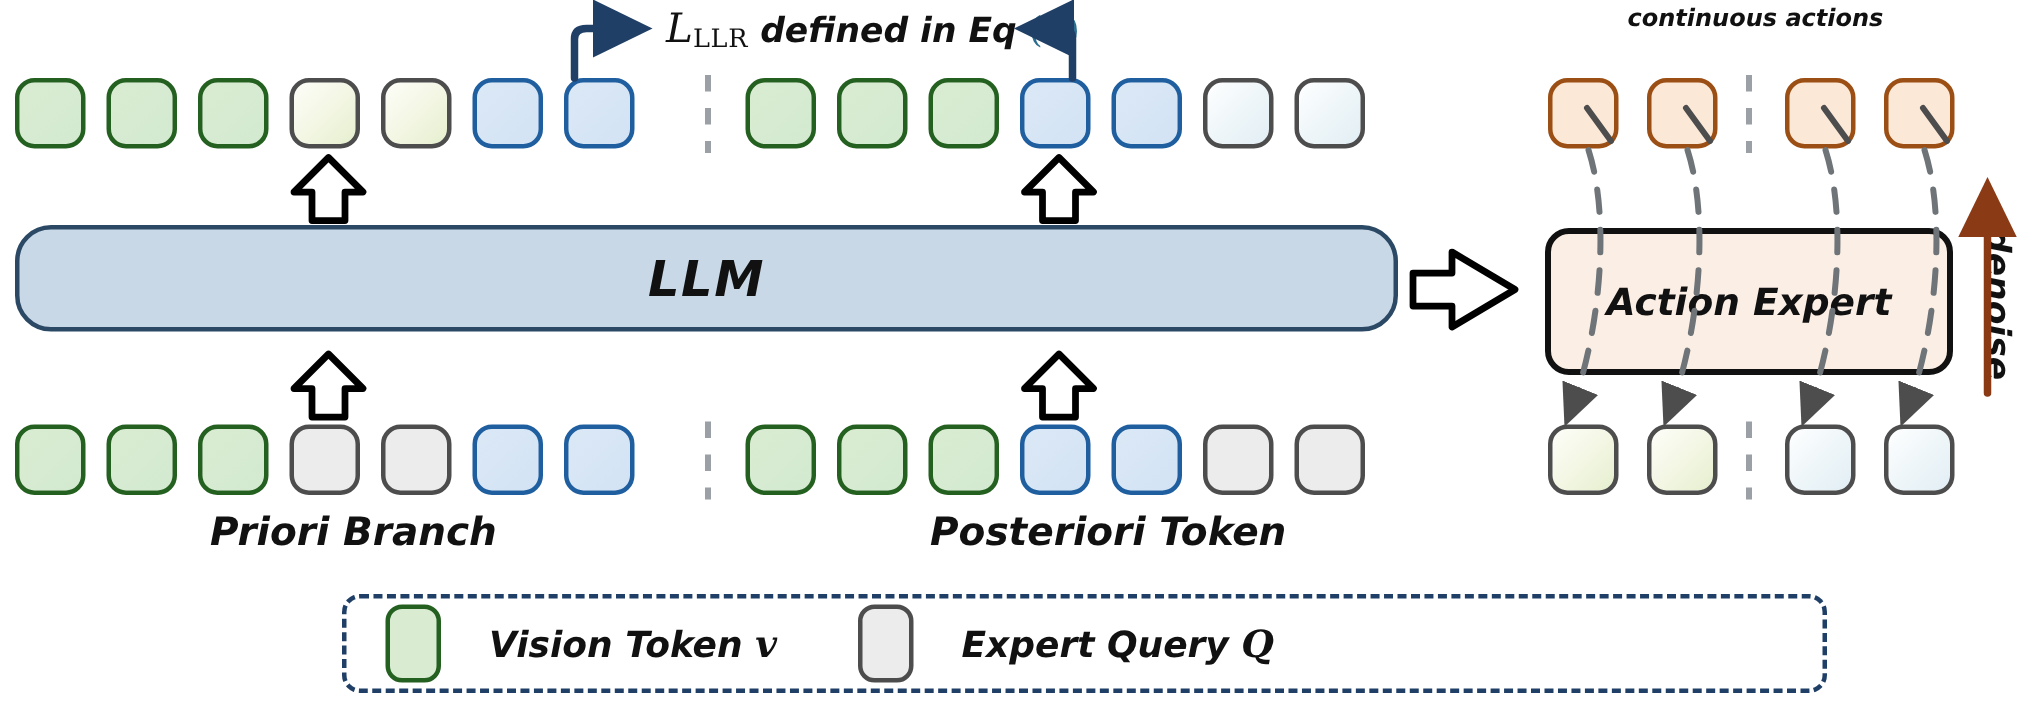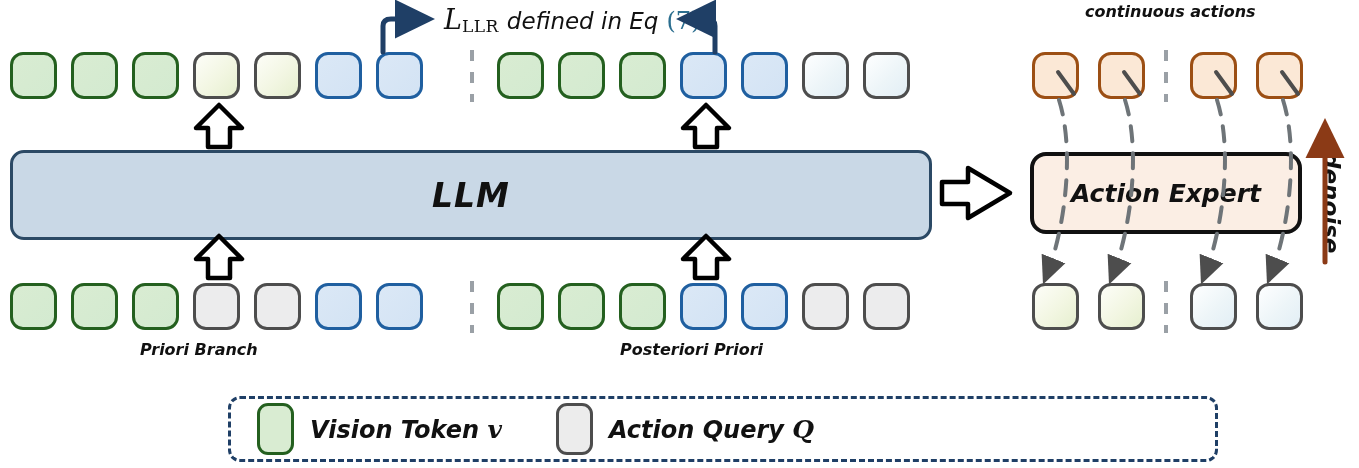--- a/index.html
+++ b/index.html
@@ -13,67 +13,67 @@
   .tok.green{border-color:#24601f;background:linear-gradient(135deg,#d9ecd2,#d3ead0);}
   .tok.blue{border-color:#1f5fa0;background:linear-gradient(135deg,#dbe8f6,#d3e3f4);}
   .tok.gray{border-color:#4d4d4d;background:#ececed;}
   .tok.gray-green{border-color:#4d4d4d;
        background:linear-gradient(135deg,#fbfcf4 10%,#f2f6e2 55%,#e6efcf 100%);}
   .tok.gray-blue{border-color:#4d4d4d;
        background:linear-gradient(135deg,#fbfdfe 10%,#edf5f8 55%,#e2eef5 100%);}
   .tok.orange{border-color:#9c4f14;background:#fbe8d6;}
 
   
-  .llm-box{position:absolute;left:10px;top:150px;width:922px;height:90px;
-       border:3px solid #2b4965;border-radius:14px;background:#c9d8e6;
+  .llm-box{position:absolute;left:10px;top:150px;width:922px;height:71px;
+       border:3px solid #2b4965;border-radius:24px;background:#c9d8e6;
        box-sizing:border-box;text-decoration:underline;}
   .llm-label{position:absolute;left:0;top:0;width:100%;height:100%;
        display:flex;align-items:center;justify-content:center;
        font-family:"DejaVu Sans",sans-serif;font-style:italic;font-weight:bold;
        font-size:33px;color:#111;letter-spacing:1px;}
-  .ae-box{position:absolute;left:1030px;top:152px;width:272px;height:82px;
+  .ae-box{position:absolute;left:1030px;top:152px;width:272px;height:98px;
        border:4px solid #111;border-radius:16px;background:#fbeee4;
        box-sizing:border-box;}
   .ae-label{position:absolute;left:0;top:0;width:100%;height:100%;
        display:flex;align-items:center;justify-content:center;
        font-family:"DejaVu Sans",sans-serif;font-style:italic;font-weight:bold;
        font-size:25px;color:#111;}
 
   
   .lbl{position:absolute;white-space:nowrap;color:#111;
        font-family:"DejaVu Sans",sans-serif;font-style:italic;font-weight:bold;}
   .eq-line{position:absolute;left:444px;top:4px;white-space:nowrap;
        font-size:25px;color:#111;}
   .eq-line .cal{font-family:"DejaVu Serif",serif;font-style:italic;font-size:27px;}
   .eq-line .sub{font-family:"DejaVu Serif",serif;font-style:normal;font-size:17px;
        vertical-align:-3px;letter-spacing:0.5px;}
   .eq-line .txt{font-family:"DejaVu Sans",sans-serif;font-style:italic;
-       font-weight:normal;font-size:23px;}
+       font-weight:bold;font-size:23px;}
   .eq-line .num{font-family:"DejaVu Serif",serif;font-style:normal;
        font-size:24px;color:#2b6e8f;}
   .cont-act{left:1085px;top:2px;font-size:16px;}
   .condition{left:925px;top:115px;font-size:23px;}
-  .branch{font-size:16px;}
+  .branch{font-size:26px;}
   .priori{left:140px;top:340px;}
   .posteriori{left:620px;top:340px;}
   .denoise{position:absolute;left:1318px;top:152px;font-size:23px;
        color:#111;font-family:"DejaVu Sans",sans-serif;font-style:italic;
        font-weight:bold;writing-mode:vertical-rl;white-space:nowrap;}
 
   
   .legend{position:absolute;left:228px;top:396px;width:990px;height:66px;
        border:3px dashed #1f3f66;border-radius:12px;box-sizing:border-box;
        display:flex;align-items:center;}
   .leg-item{display:flex;align-items:center;}
   .leg-chip{width:37px;height:52px;border-radius:11px;border-width:3px;
        border-style:solid;box-sizing:border-box;flex:0 0 auto;}
   .leg-chip.green{border-color:#24601f;background:#d9ecd2;}
   .leg-chip.gray{border-color:#4d4d4d;background:#ececec;}
   .leg-chip.blue{border-color:#1f5fa0;background:#dbe8f6;}
-  .leg-txt{margin-left:16px;font-family:"DejaVu Sans",sans-serif;font-style:italic;
+  .leg-txt{margin-left:32px;font-family:"DejaVu Sans",sans-serif;font-style:italic;
        font-weight:bold;font-size:24px;color:#111;white-space:nowrap;}
   .leg-txt .sym{font-family:"DejaVu Serif",serif;font-style:italic;font-size:25px;}
 
   svg.ov{position:absolute;left:0;top:0;width:1359px;height:468px;
          pointer-events:none;overflow:visible;}
 </style>
 </head>
 <body>
 
 <div class="stage">
@@ -141,21 +141,21 @@
   </div>
 
   <div class="eq-line">
     <span class="cal">L</span><span class="sub">LLR</span>
     <span class="txt">defined in Eq</span>
     <span class="num">(7)</span>
   </div>
 
   <div class="lbl cont-act">continuous actions</div>
   <div class="lbl branch priori">Priori Branch</div>
-  <div class="lbl branch posteriori">Posteriori Priori</div>
+  <div class="lbl branch posteriori">Posteriori Token</div>
   <div class="denoise">denoise</div>
 
   <svg class="ov" viewBox="0 0 1359 468">
     <defs>
       <marker id="nv" markerWidth="9" markerHeight="9" refX="6" refY="4.5" orient="auto">
         <path d="M0,0.6 L8,4.5 L0,8.4 Z" fill="#1f3f66"></path>
       </marker>
       <marker id="gr" markerWidth="8" markerHeight="8" refX="5" refY="4" orient="auto">
         <path d="M0,0.8 L7,4 L0,7.2 Z" fill="#4d4d4d"></path>
       </marker>
@@ -214,17 +214,17 @@
     </g>
   </svg>
 
   <div class="legend">
     <div class="leg-item" style="margin-left:26px;">
       <span class="leg-chip green"></span>
       <span class="leg-txt"><span>Vision Token</span> <span class="sym">v</span></span>
     </div>
     <div class="leg-item" style="margin-left:54px;">
       <span class="leg-chip gray"></span>
-      <span class="leg-txt"><span>Action Query</span> <span class="sym">Q</span></span>
+      <span class="leg-txt"><span>Expert Query</span> <span class="sym">Q</span></span>
     </div>
   </div>
 
 </div>
 
 </body></html>

